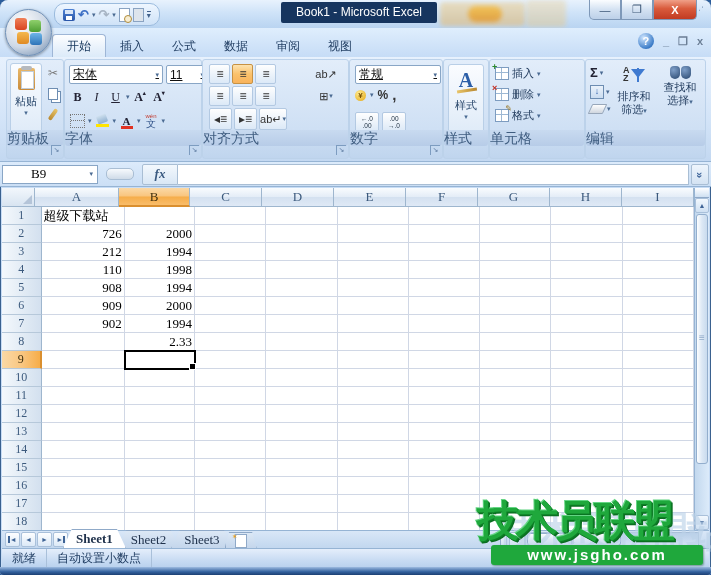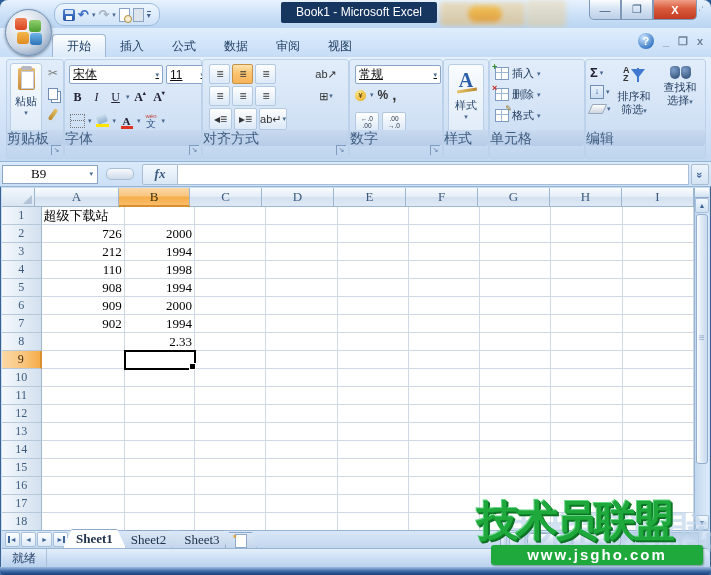--- a/index.html
+++ b/index.html
@@ -777,20 +777,21 @@
   <div class="hsb">
     <div class="split"></div>
     <div class="sb-btn">◄</div>
     <div class="htrack">
         <div class="hthumb"></div>
       </div>
   </div>
 
   <div class="statusbar">
     <div class="st-item">就绪</div>
+    <div class="st-item">自动设置小数点</div>
   </div>
   <div class="st-right">
     <div class="viewbtn on">
         <span class="vb-grid"></span>
       </div>
     <div class="viewbtn">
         <span class="vb-page"></span>
       </div>
     <div class="viewbtn">
         <span class="vb-page"></span>

